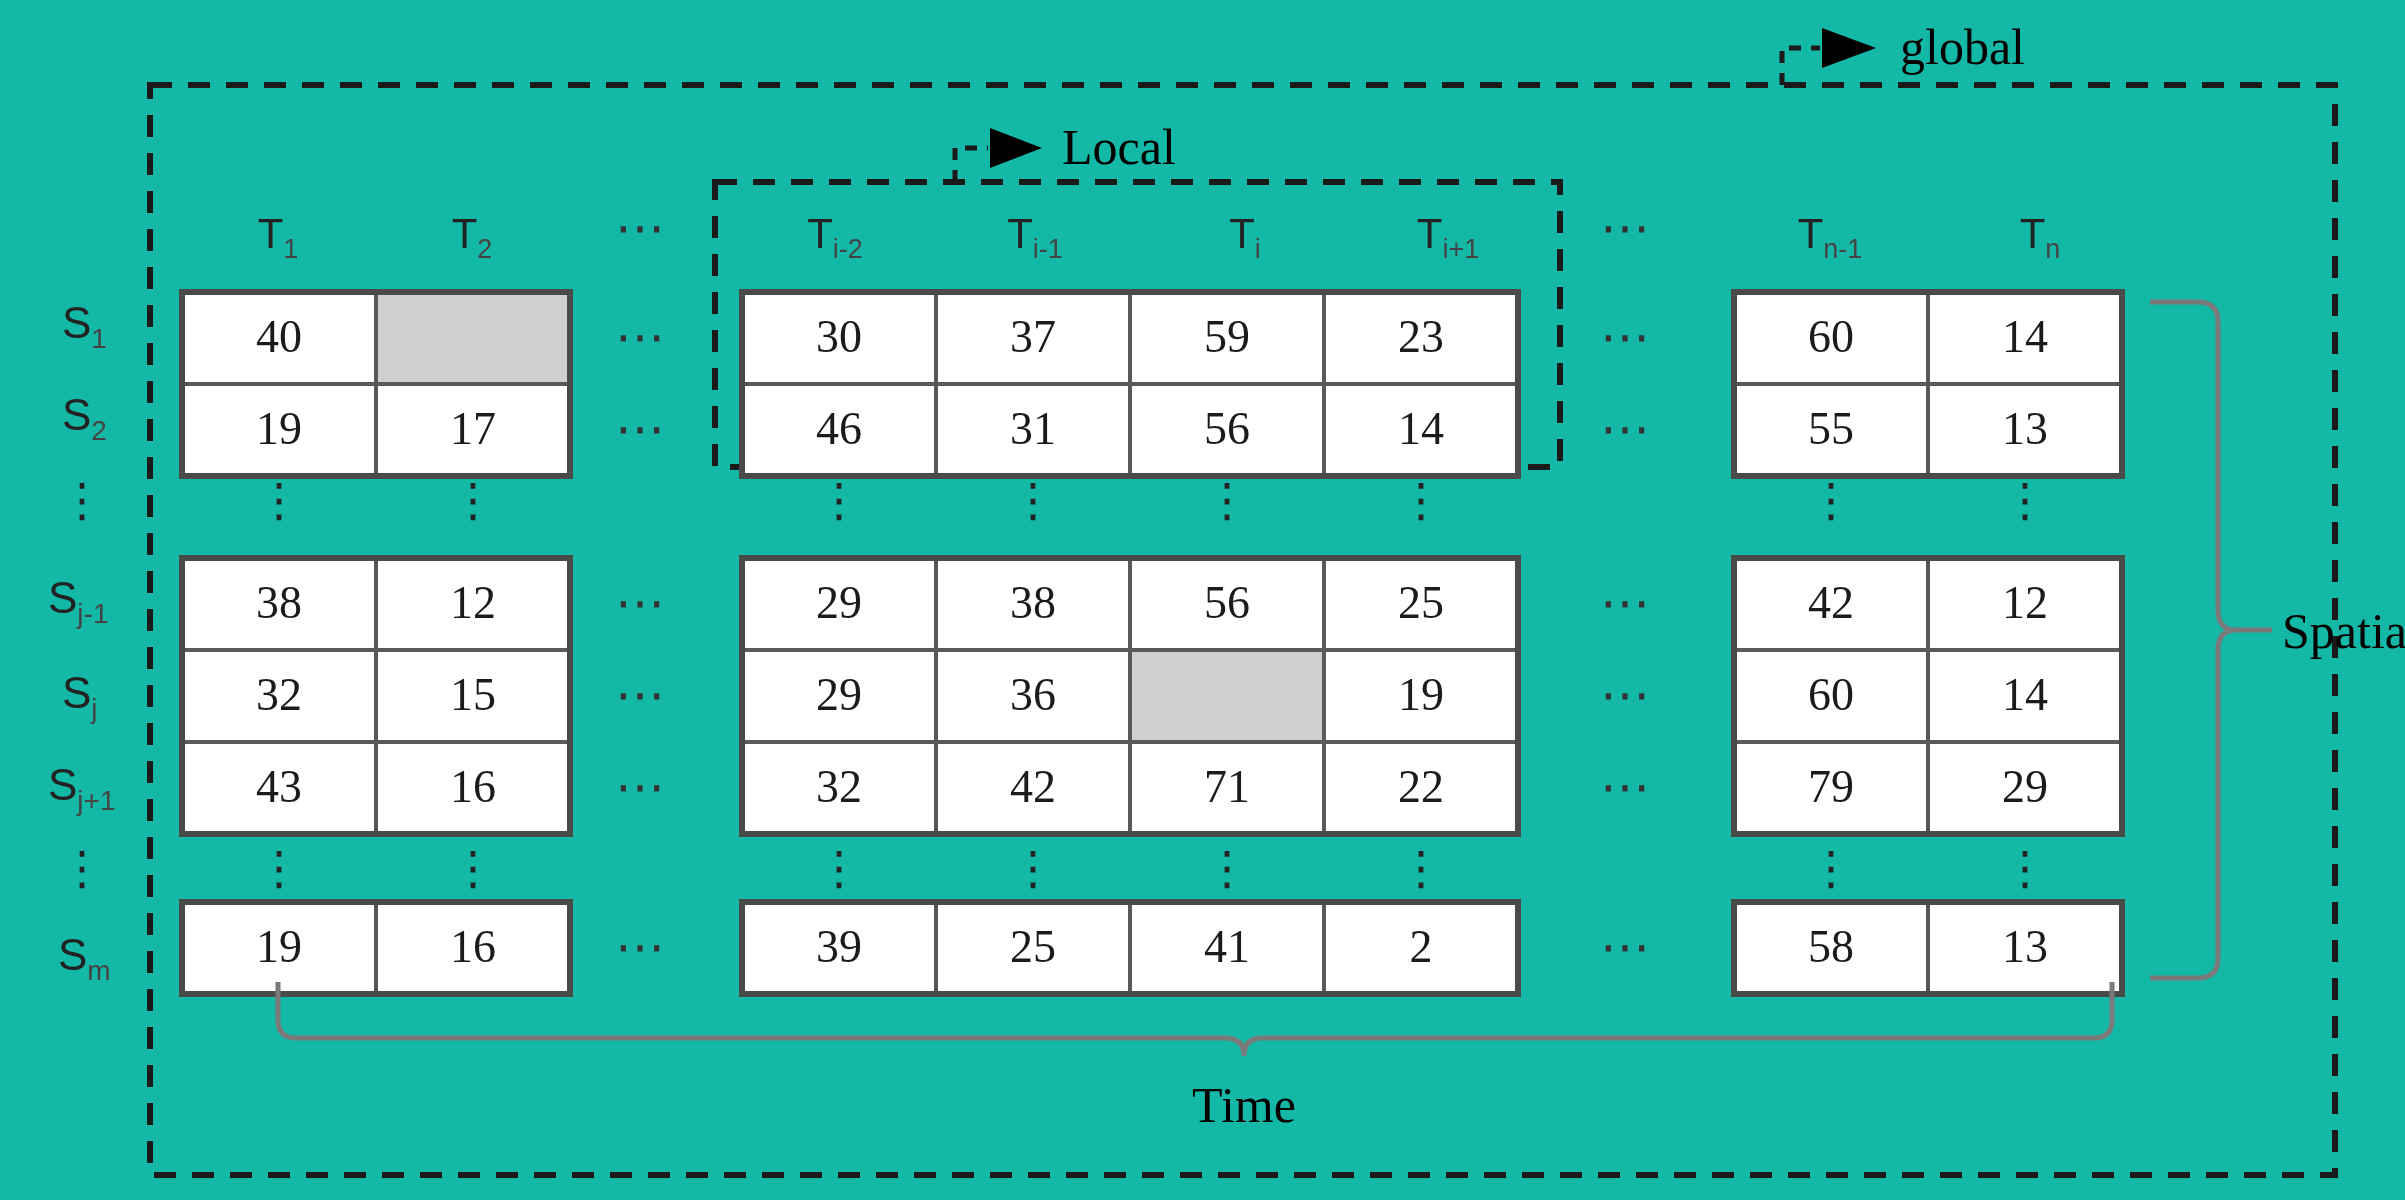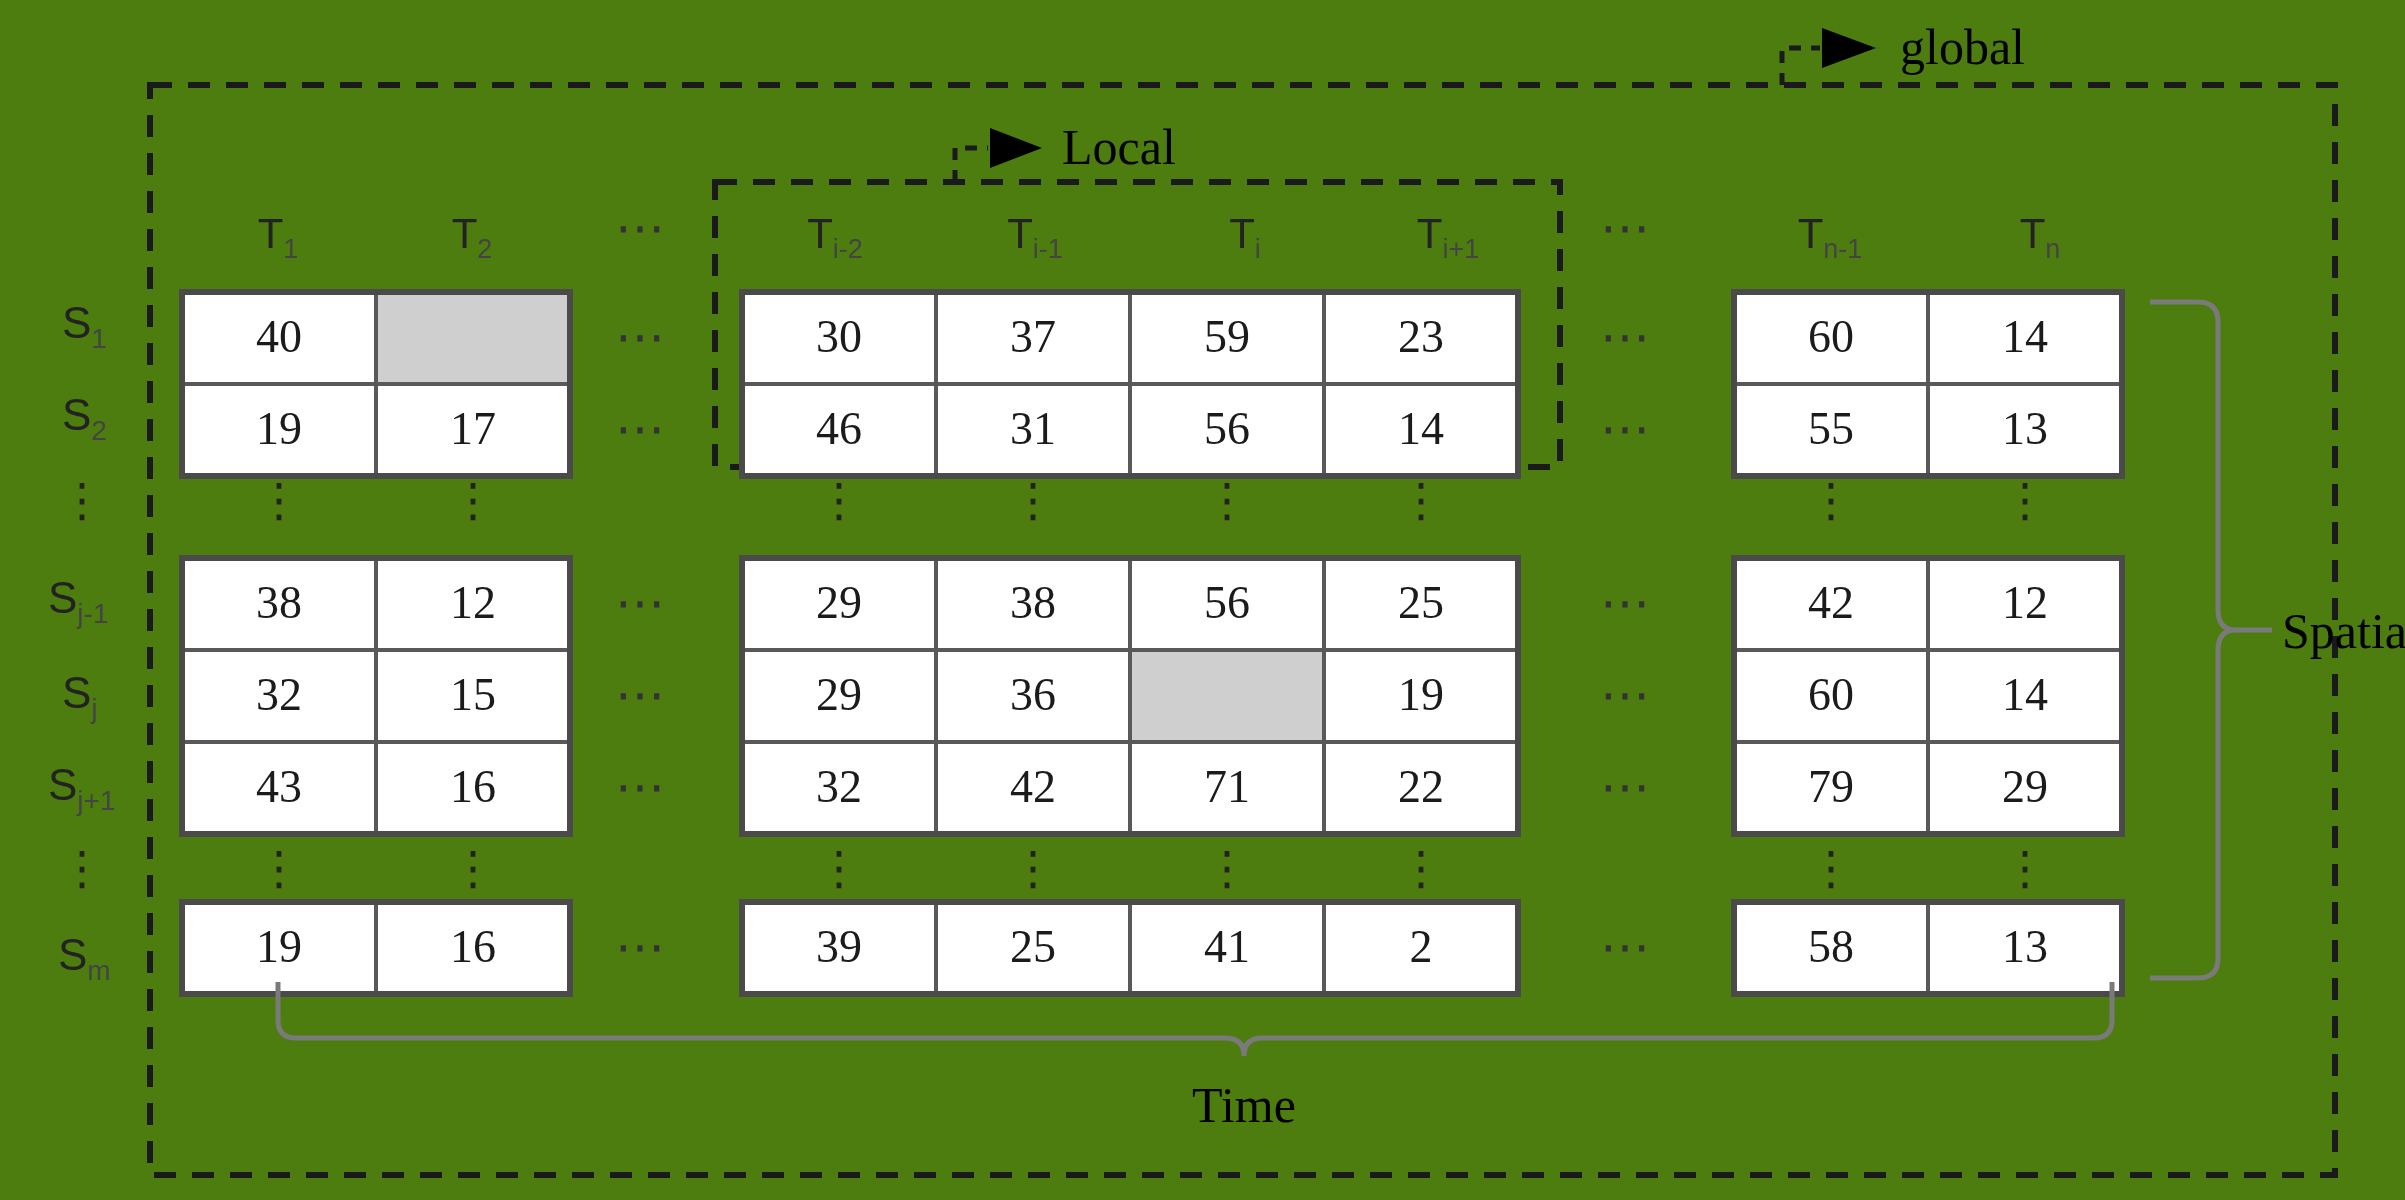--- a/index.html
+++ b/index.html
@@ -4,21 +4,21 @@
 <style>
   html, body {
     margin: 0;
     padding: 0;
     background: #ffffff;
   }
   #stage {
     position: relative;
     width: 2405px;
     height: 1200px;
-    background: #4d7c0f;
+    background: #14b8a6;
     font-family: "Liberation Serif", "DejaVu Serif", serif;
     overflow: hidden;
   }
   #stage svg {
     position: absolute;
     left: 0;
     top: 0;
     width: 2405px;
     height: 1200px;
   }

